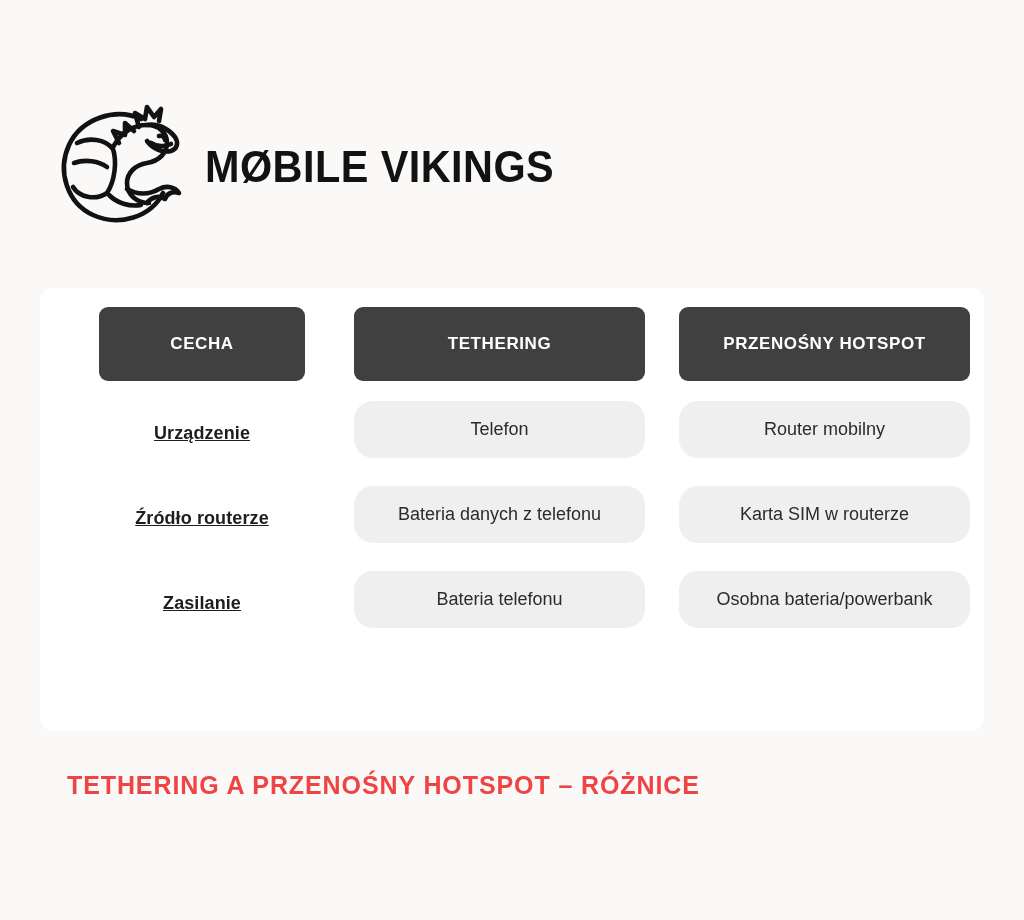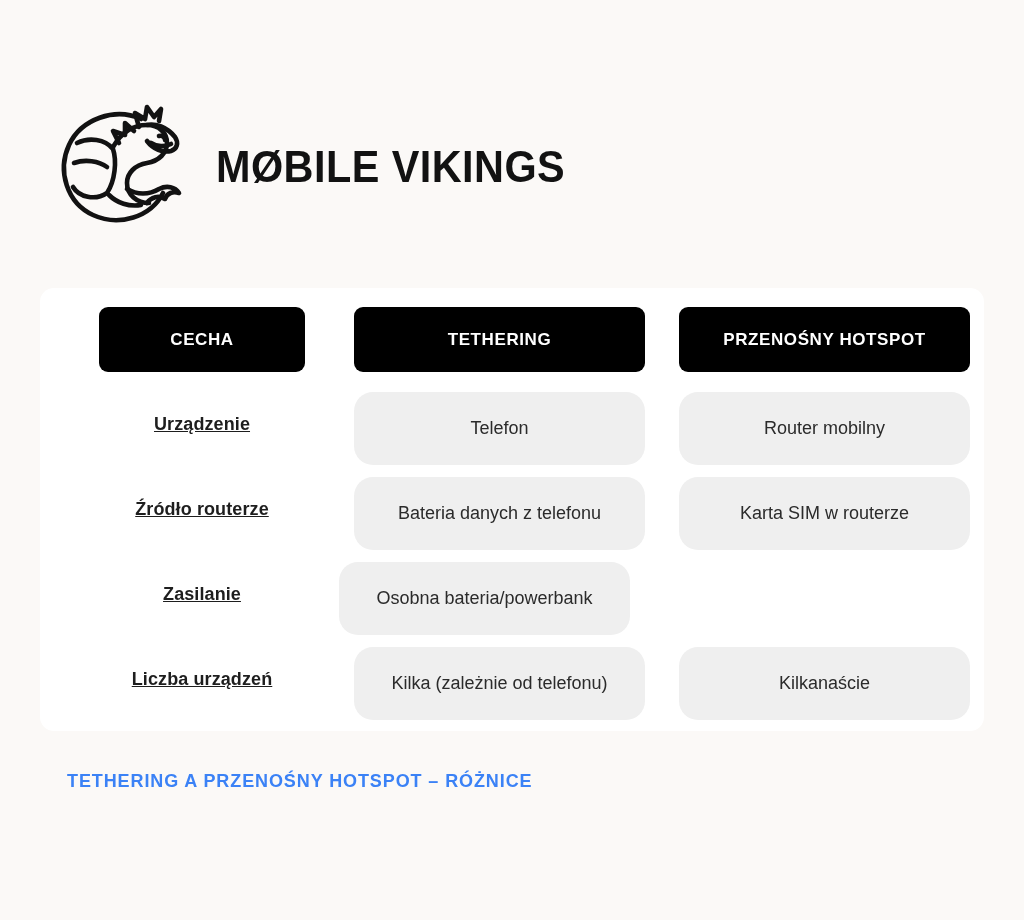--- a/index.html
+++ b/index.html
@@ -23,21 +23,21 @@
     height: 920px;
   }
 
   
   .brand {
     position: absolute;
     left: 55px;
     top: 103px;
     display: flex;
     align-items: center;
-    gap: 33px;
+    gap: 22px;
   }
 
   .brand-mark {
     width: 128px;
     height: 126px;
     flex: 0 0 auto;
     display: block;
   }
 
   .brand-word {
@@ -80,23 +80,23 @@
 
   .row + .row { margin-top: 20px; }
 
   
   .col-feature { flex: 0 0 206px; }
   .col-teth    { flex: 0 0 291px; margin-left: 15px; }
   .col-hot     { flex: 0 0 291px; }
 
   
   .header-row .cell {
-    background: #000000;
+    background: #404040;
     color: #FFFFFF;
-    height: 65px;
+    height: 74px;
     border-radius: 9px;
     display: flex;
     align-items: center;
     justify-content: center;
     font-family: "Liberation Sans Narrow", "Liberation Sans", sans-serif;
     font-weight: 700;
     font-size: 17px;
     letter-spacing: 0.6px;
     text-align: center;
     padding: 0 10px;
@@ -114,41 +114,41 @@
     font-size: 18px;
     color: #1E1E1E;
     text-align: center;
     letter-spacing: 0.1px;
     text-decoration: underline;
   }
 
   .value-cell {
     background: #EFEFEF;
     border-radius: 19px;
-    height: 73px;
+    height: 57px;
     display: flex;
     align-items: center;
     justify-content: center;
     font-size: 18px;
     color: #2B2B2B;
     text-align: center;
     padding: 17px 8px;
     white-space: nowrap;
   }
 
   
   .caption {
     position: absolute;
     left: 67px;
     top: 771px;
     font-family: "Liberation Sans Narrow", "Liberation Sans", sans-serif;
     font-weight: 700;
-    font-size: 18px;
+    font-size: 25px;
     letter-spacing: 0.9px;
-    color: #3b82f6;
+    color: #ef4444;
     white-space: nowrap;
   }
 </style>
 </head>
 <body>
 
 <div class="page">
 
   <div class="brand">
     <svg class="brand-mark" viewBox="0 0 128 126" aria-hidden="true">
@@ -194,27 +194,23 @@
       </div>
 
       <div class="row data-row">
         <div class="label-cell col-feature">Źródło routerze</div>
         <div class="value-cell col-teth">Bateria danych z telefonu</div>
         <div class="value-cell col-hot">Karta SIM w routerze</div>
       </div>
 
       <div class="row data-row">
         <div class="label-cell col-feature">Zasilanie</div>
+        <div class="value-cell col-teth">Bateria telefonu</div>
         <div class="value-cell col-hot">Osobna bateria/powerbank</div>
       </div>
 
-      <div class="row data-row">
-        <div class="label-cell col-feature">Liczba urządzeń</div>
-        <div class="value-cell col-teth">Kilka (zależnie od telefonu)</div>
-        <div class="value-cell col-hot">Kilkanaście</div>
-      </div>
 
     </div>
   </div>
 
   <div class="caption">TETHERING A PRZENOŚNY HOTSPOT – RÓŻNICE</div>
 
 </div>
 
 </body></html>

